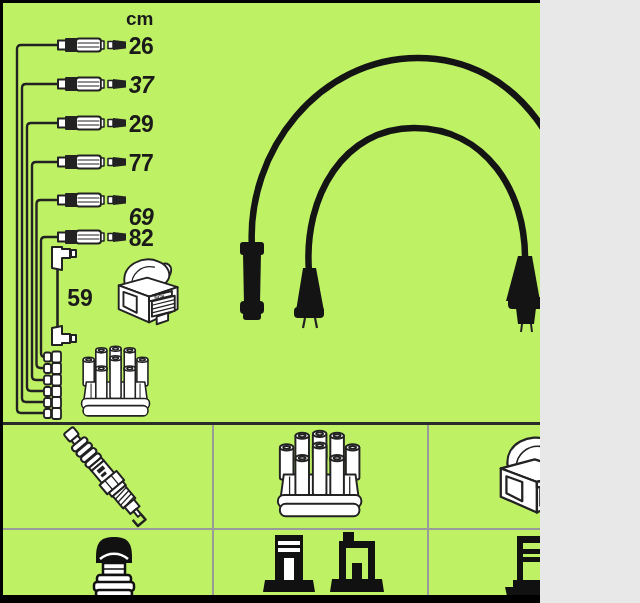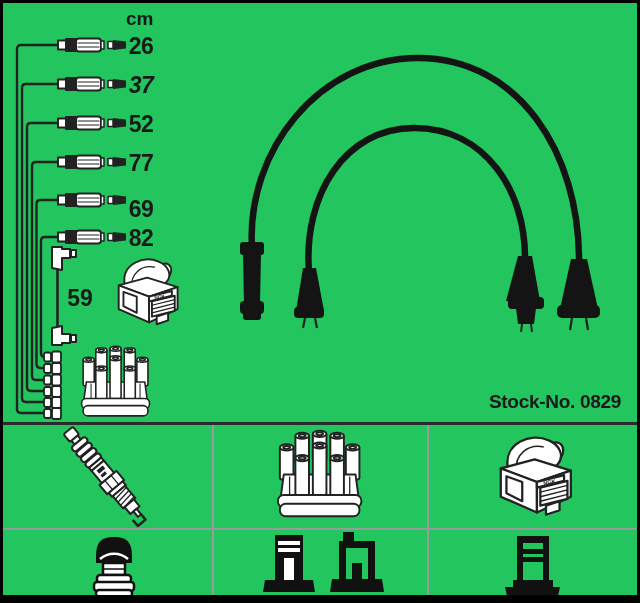--- a/index.html
+++ b/index.html
@@ -1,25 +1,25 @@
 <!DOCTYPE html>
 <html><head>
 <meta charset="utf-8">
 <style>
   html,body{margin:0;padding:0;background:#e8e8e8;}
   #stage{
-    position:relative;width:640px;height:603px;background:#22c55e;
+    position:relative;width:540px;height:603px;background:#bef264;
     font-family:"Liberation Sans",sans-serif;overflow:hidden;
   }
   #art{position:absolute;left:0;top:0;width:640px;height:603px;}
   .txt{position:absolute;color:#1a1a1a;font-weight:bold;white-space:nowrap;}
   .unit{left:126px;top:8px;font-size:19px;}
   .len{left:121px;width:40px;text-align:center;font-size:23px;letter-spacing:-0.5px;}
   .len.r0{top:33px;} .len.r1{top:72px;font-style:italic;} .len.r2{top:111px;}
-  .len.r3{top:150px;} .len.r4{top:196px;} .len.r5{top:225px;}
+  .len.r3{top:150px;} .len.r4{top:204px;font-style:italic;} .len.r5{top:225px;}
   .coilwire{left:62px;top:285px;width:36px;text-align:center;font-size:23px;}
   .partno{right:19px;top:357px;font-size:27px;letter-spacing:-0.8px;}
   .stockno{right:19px;top:391px;font-size:19px;letter-spacing:-0.3px;}
 </style>
 </head>
 <body>
 
 <div id="stage">
 
   <svg id="art" viewBox="0 0 640 603">
@@ -254,22 +254,18 @@
       <rect x="0" y="0" width="640" height="3"></rect>
       <rect x="0" y="0" width="3" height="603"></rect>
       <rect x="637" y="0" width="3" height="603"></rect>
       <rect x="0" y="595" width="640" height="8"></rect>
     </g>
   </svg>
 
   <div class="txt unit">cm</div>
   <div class="txt len r0">26</div>
   <div class="txt len r1">37</div>
-  <div class="txt len r2">52</div>
+  <div class="txt len r2">29</div>
   <div class="txt len r3">77</div>
   <div class="txt len r4">69</div>
   <div class="txt len r5">82</div>
   <div class="txt coilwire">59</div>
-  <div class="txt stockno">
-    <span>Stock-No.</span>
-    <span>0829</span>
-  </div>
 </div>
 
 </body></html>

